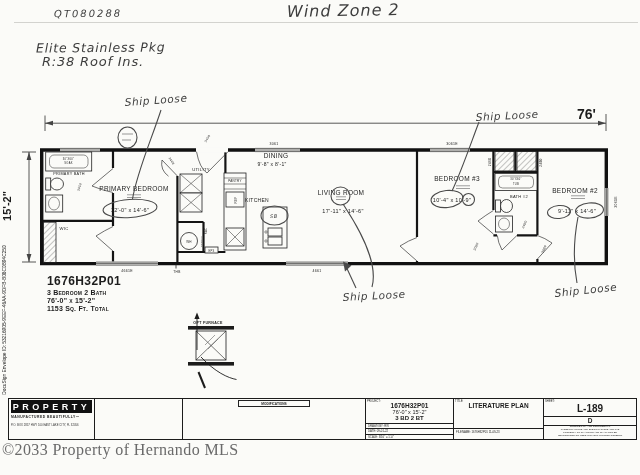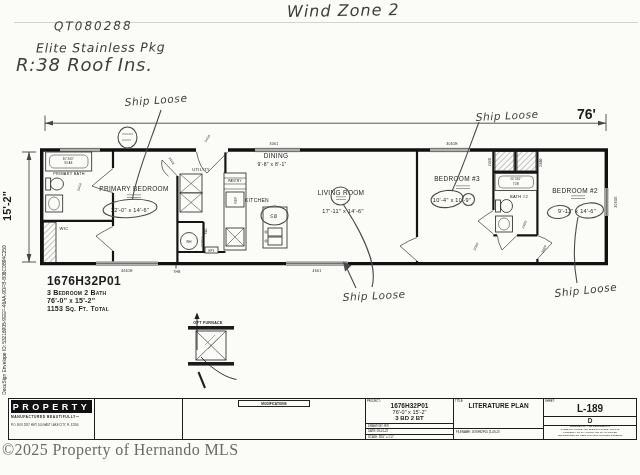--- a/index.html
+++ b/index.html
@@ -41,24 +41,24 @@
   .propRows{border-top:.8px solid #1c1c1c;text-align:center;font-size:2.4px;line-height:2.9px;padding-top:.5px;color:#222;}
   .watermark{position:absolute;left:2px;top:441px;font-family:"Liberation Serif",serif;font-size:16px;color:#6a6a6a;letter-spacing:.4px;}
 </style>
 </head>
 <body>
 
 <div class="page">
 
   <div class="rule"></div>
 
-  <div class="hand" style="left:54px;top:19px;font-size:12px;letter-spacing:2px;transform:rotate(-.5deg)">QT080288</div>
+  <div class="hand" style="left:54px;top:8px;font-size:10px;letter-spacing:2px;transform:rotate(-.5deg)">QT080288</div>
   <div class="hand" style="left:287px;top:1px;font-size:16px;letter-spacing:1px;transform:rotate(-1deg)">Wind Zone 2</div>
   <div class="hand" style="left:36px;top:40px;font-size:12.5px;letter-spacing:.8px;transform:rotate(-.5deg)">Elite Stainless Pkg</div>
-  <div class="hand" style="left:16px;top:54px;font-size:18px;letter-spacing:.8px">R:38 Roof Ins.</div>
+  <div class="hand" style="left:42px;top:54px;font-size:13px;letter-spacing:.8px">R:38 Roof Ins.</div>
 
   <svg width="640" height="475" viewBox="0 0 640 475" style="position:absolute;left:0;top:0">
 
     <defs>
       <pattern id="hatch" width="4" height="4" patternTransform="rotate(45)" patternUnits="userSpaceOnUse">
         <line x1="0" y1="0" x2="0" y2="4" stroke="#555" stroke-width="0.7"></line>
       </pattern>
     </defs>
 
     <g stroke="#444" stroke-width="0.9" fill="none">
@@ -296,14 +296,14 @@
       <div class="revRow">D</div>
       <div class="propRows">
         <div>PROPRIETARY AND CONFIDENTIAL</div>
         <div>THESE DRAWINGS AND SPECIFICATIONS ARE THE</div>
         <div>PROPERTY OF CHAMPION AND SHALL NOT BE</div>
         <div>REPRODUCED OR USED WITHOUT WRITTEN CONSENT</div>
       </div>
     </div>
   </div>
 
-  <div class="watermark">©2025 Property of Hernando MLS</div>
+  <div class="watermark">©2033 Property of Hernando MLS</div>
 </div>
 
 </body></html>

